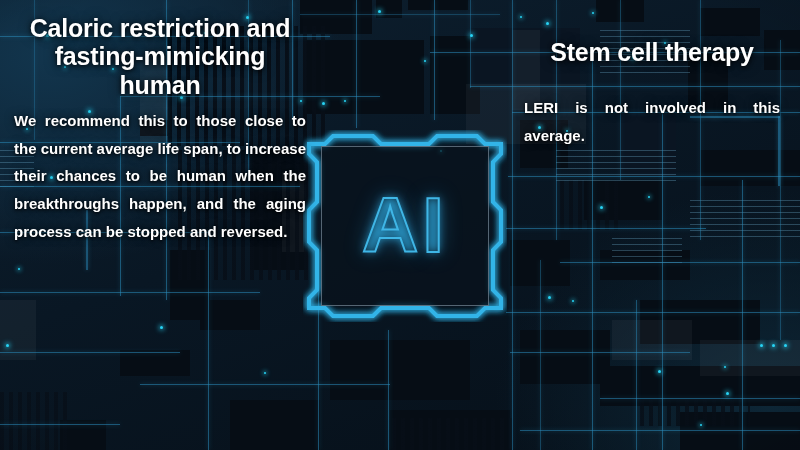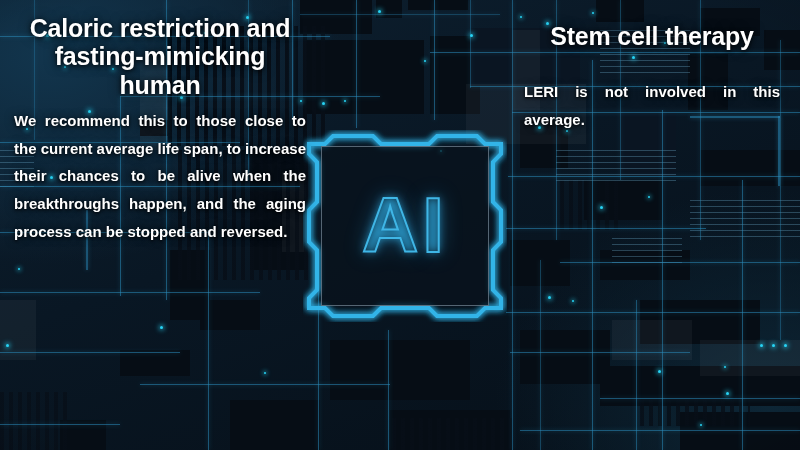--- a/index.html
+++ b/index.html
@@ -65,21 +65,21 @@
   }
   .body{
     font-size:15px;font-weight:700;line-height:1.85;text-align:justify;
     text-shadow:0 1px 3px rgba(0,0,0,.9), 0 0 10px rgba(0,0,0,.7);
   }
   .body + .body{margin-top:21px;}
 
   #leftCol{left:14px;top:14px;width:292px;}
   #leftCol .h1{margin:0 0 8px 0;}
   #rightCol{left:524px;top:22px;width:256px;}
-  #rightCol .h1{margin:0 0 28px 0;text-align:center;}
+  #rightCol .h1{margin:16px 0 28px 0;text-align:center;}
   p{margin:0;}
 </style>
 </head>
 <body>
 
 <div id="stage">
 
   <div class="layer blocks">
     <div class="dark" style="left:300px;top:0;width:72px;height:34px;"></div>
     <div class="dark" style="left:376px;top:0;width:26px;height:18px;"></div>
@@ -243,21 +243,21 @@
                L6 168 L14 160 L14 120 L6 112 L6 80 L14 72 L14 32 Z" fill="none" stroke="#33b4e8" stroke-width="4" filter="url(#neon)"></path>
     </svg>
     <div id="chipInner"></div>
     <div id="aiText">AI</div>
   </div>
 
   <div class="vignette"></div>
 
   <div class="col" id="leftCol">
     <div class="h1">Caloric restriction and fasting-mimicking human</div>
-    <p class="body">We recommend this to those close to the current average life span, to increase their chances to be alive when the breakthroughs happen, and the aging process can be stopped and reversed.</p>
+    <p class="body">We recommend this to those close to the current average life span, to increase their chances to be human when the breakthroughs happen, and the aging process can be stopped and reversed.</p>
   </div>
 
   <div class="col" id="rightCol">
     <div class="h1">Stem cell therapy</div>
     <p class="body">LERI is not involved in this average.</p>
   </div>
 
 </div>
 
 </body></html>

